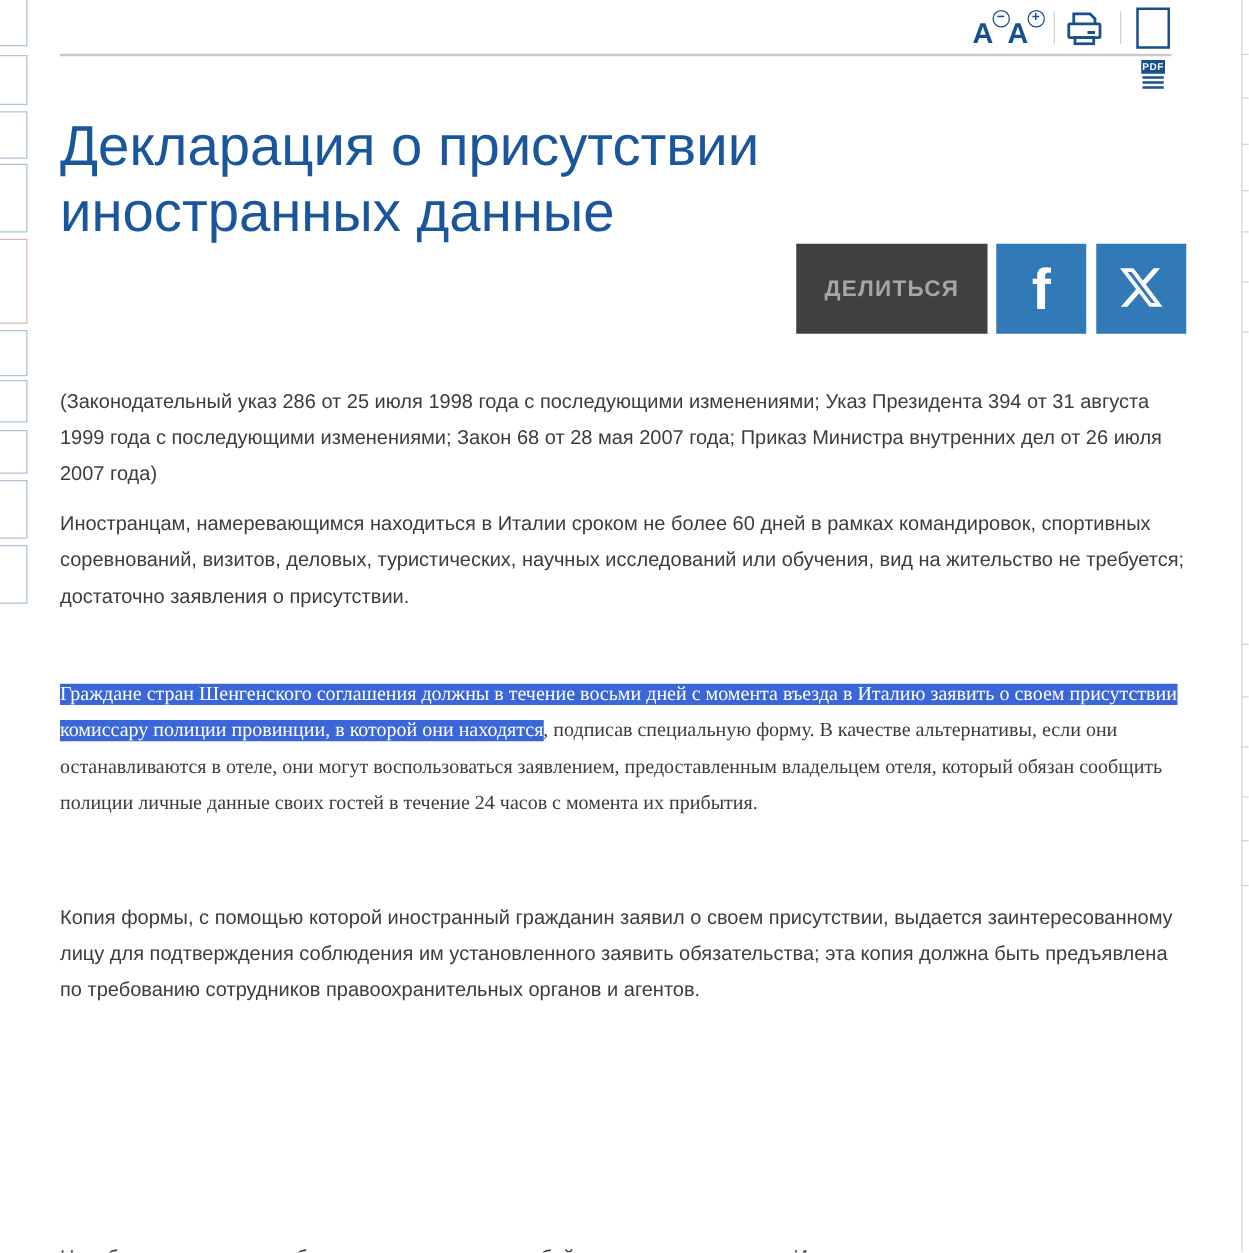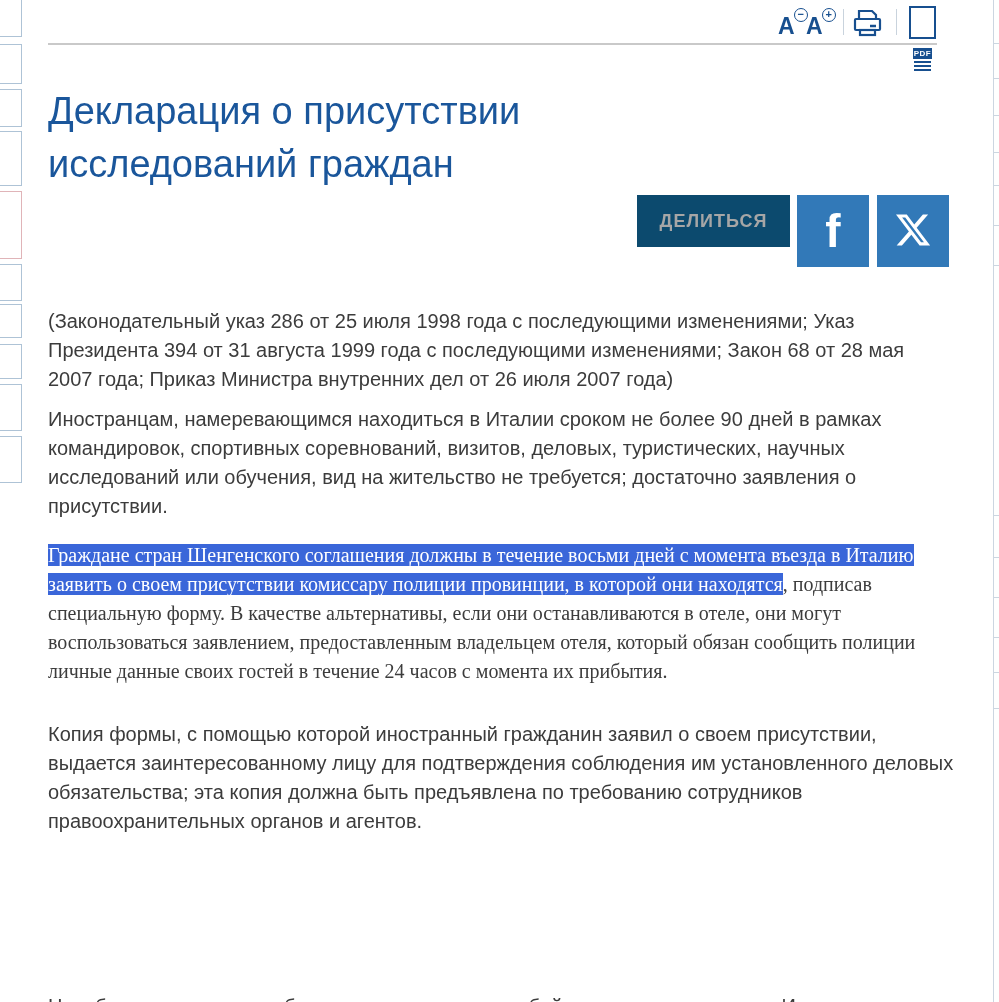--- a/index.html
+++ b/index.html
@@ -27,35 +27,35 @@
   .pdf-box{width:27px;height:33px;border:2px solid #174f8f;box-sizing:border-box;
            background:#fff;}
   .pdf-head{background:#174f8f;color:#fff;font-size:8px;font-weight:bold;
             text-align:center;height:11px;line-height:11px;margin:2px 2px 2px 2px;
             letter-spacing:.5px;}
   .pdf-line{height:2px;background:#174f8f;margin:2px 3px;}
 
   .top-rule{position:absolute;left:48px;top:43px;width:889px;height:2px;background:#c9c9c9;}
 
   
-  .title{position:absolute;left:48px;top:60px;color:#1a569b;font-size:38px;
+  .title{position:absolute;left:48px;top:60px;color:#1a569b;font-size:45px;
          line-height:53px;font-weight:400;letter-spacing:0;}
 
   
-  .share-label{position:absolute;left:637px;top:195px;width:153px;height:52px;
-               background:#0c4a6e;color:#a6a6a6;font-size:18px;font-weight:bold;
+  .share-label{position:absolute;left:637px;top:195px;width:153px;height:72px;
+               background:#404040;color:#a6a6a6;font-size:18px;font-weight:bold;
                letter-spacing:1px;display:flex;align-items:center;justify-content:center;}
   .share-btn{position:absolute;top:195px;width:72px;height:72px;background:#3279b8;
              border:none;padding:0;cursor:pointer;display:flex;align-items:center;
              justify-content:center;color:#fff;}
   .share-fb{left:797px;font-size:46px;font-weight:bold;line-height:72px;}
   .share-x{left:877px;}
 
   
-  .para{position:absolute;left:48px;width:906px;color:#3c3c3c;font-size:20px;
+  .para{position:absolute;left:48px;width:906px;color:#3c3c3c;font-size:16px;
         line-height:29px;margin:0;}
   .hl{background:#3a66d9;color:#ffffff;}
 </style>
 </head>
 <body>
 
 <div class="page">
 
   <div class="rail-box" style="top:-12px;height:49px;"></div>
   <div class="rail-box" style="top:44px;height:40px;"></div>
@@ -109,38 +109,38 @@
       <span class="pdf-line" style="display:block;"></span>
       <span class="pdf-line" style="display:block;"></span>
       <span class="pdf-line" style="display:block;"></span>
     </span>
   </button>
 
   <div class="top-rule"></div>
 
   <h1 class="title">
     <div>Декларация о присутствии</div>
-    <div>исследований граждан</div>
+    <div>иностранных данные</div>
   </h1>
 
   <div class="share-label">
     <span>ДЕЛИТЬСЯ</span>
   </div>
   <button class="share-btn share-fb">
     <span>f</span>
   </button>
   <button class="share-btn share-x">
     <span>
       <svg width="38" height="38" viewBox="0 0 24 24" fill="#ffffff">
         <path d="M18.244 2.25h3.308l-7.227 8.26 8.502 11.24h-6.657l-5.214-6.817L4.99 21.75H1.68l7.73-8.835L1.254 2.25h6.826l4.713 6.231zm-1.161 17.52h1.833L7.084 4.126H5.117z"></path>
       </svg>
     </span>
   </button>
 
   <p class="para" style="top:307px;">(Законодательный указ 286 от 25 июля 1998 года с последующими изменениями; Указ Президента 394 от 31 августа 1999 года с последующими изменениями; Закон 68 от 28 мая 2007 года; Приказ Министра внутренних дел от 26 июля 2007 года)</p>
-  <p class="para" style="top:405px;">Иностранцам, намеревающимся находиться в Италии сроком не более 90 дней в рамках командировок, спортивных соревнований, визитов, деловых, туристических, научных исследований или обучения, вид на жительство не требуется; достаточно заявления о присутствии.</p>
+  <p class="para" style="top:405px;">Иностранцам, намеревающимся находиться в Италии сроком не более 60 дней в рамках командировок, спортивных соревнований, визитов, деловых, туристических, научных исследований или обучения, вид на жительство не требуется; достаточно заявления о присутствии.</p>
   <p class="para" style="top:541px;font-family:Liberation Serif, serif;">
     <span class="hl">Граждане стран Шенгенского соглашения должны в течение восьми дней с момента въезда в Италию заявить о своем присутствии комиссару полиции провинции, в которой они находятся</span><span>, подписав специальную форму. В качестве альтернативы, если они останавливаются в отеле, они могут воспользоваться заявлением, предоставленным владельцем отеля, который обязан сообщить полиции личные данные своих гостей в течение 24 часов с момента их прибытия.</span>
   </p>
-  <p class="para" style="top:720px;">Копия формы, с помощью которой иностранный гражданин заявил о своем присутствии, выдается заинтересованному лицу для подтверждения соблюдения им установленного деловых обязательства; эта копия должна быть предъявлена по требованию сотрудников правоохранительных органов и агентов.</p>
+  <p class="para" style="top:720px;">Копия формы, с помощью которой иностранный гражданин заявил о своем присутствии, выдается заинтересованному лицу для подтверждения соблюдения им установленного заявить обязательства; эта копия должна быть предъявлена по требованию сотрудников правоохранительных органов и агентов.</p>
   <p class="para" style="top:992px;">Несоблюдение данного обязательства влечет за собой высылку с территории Италии.</p>
 
 </div>
 
 </body></html>

